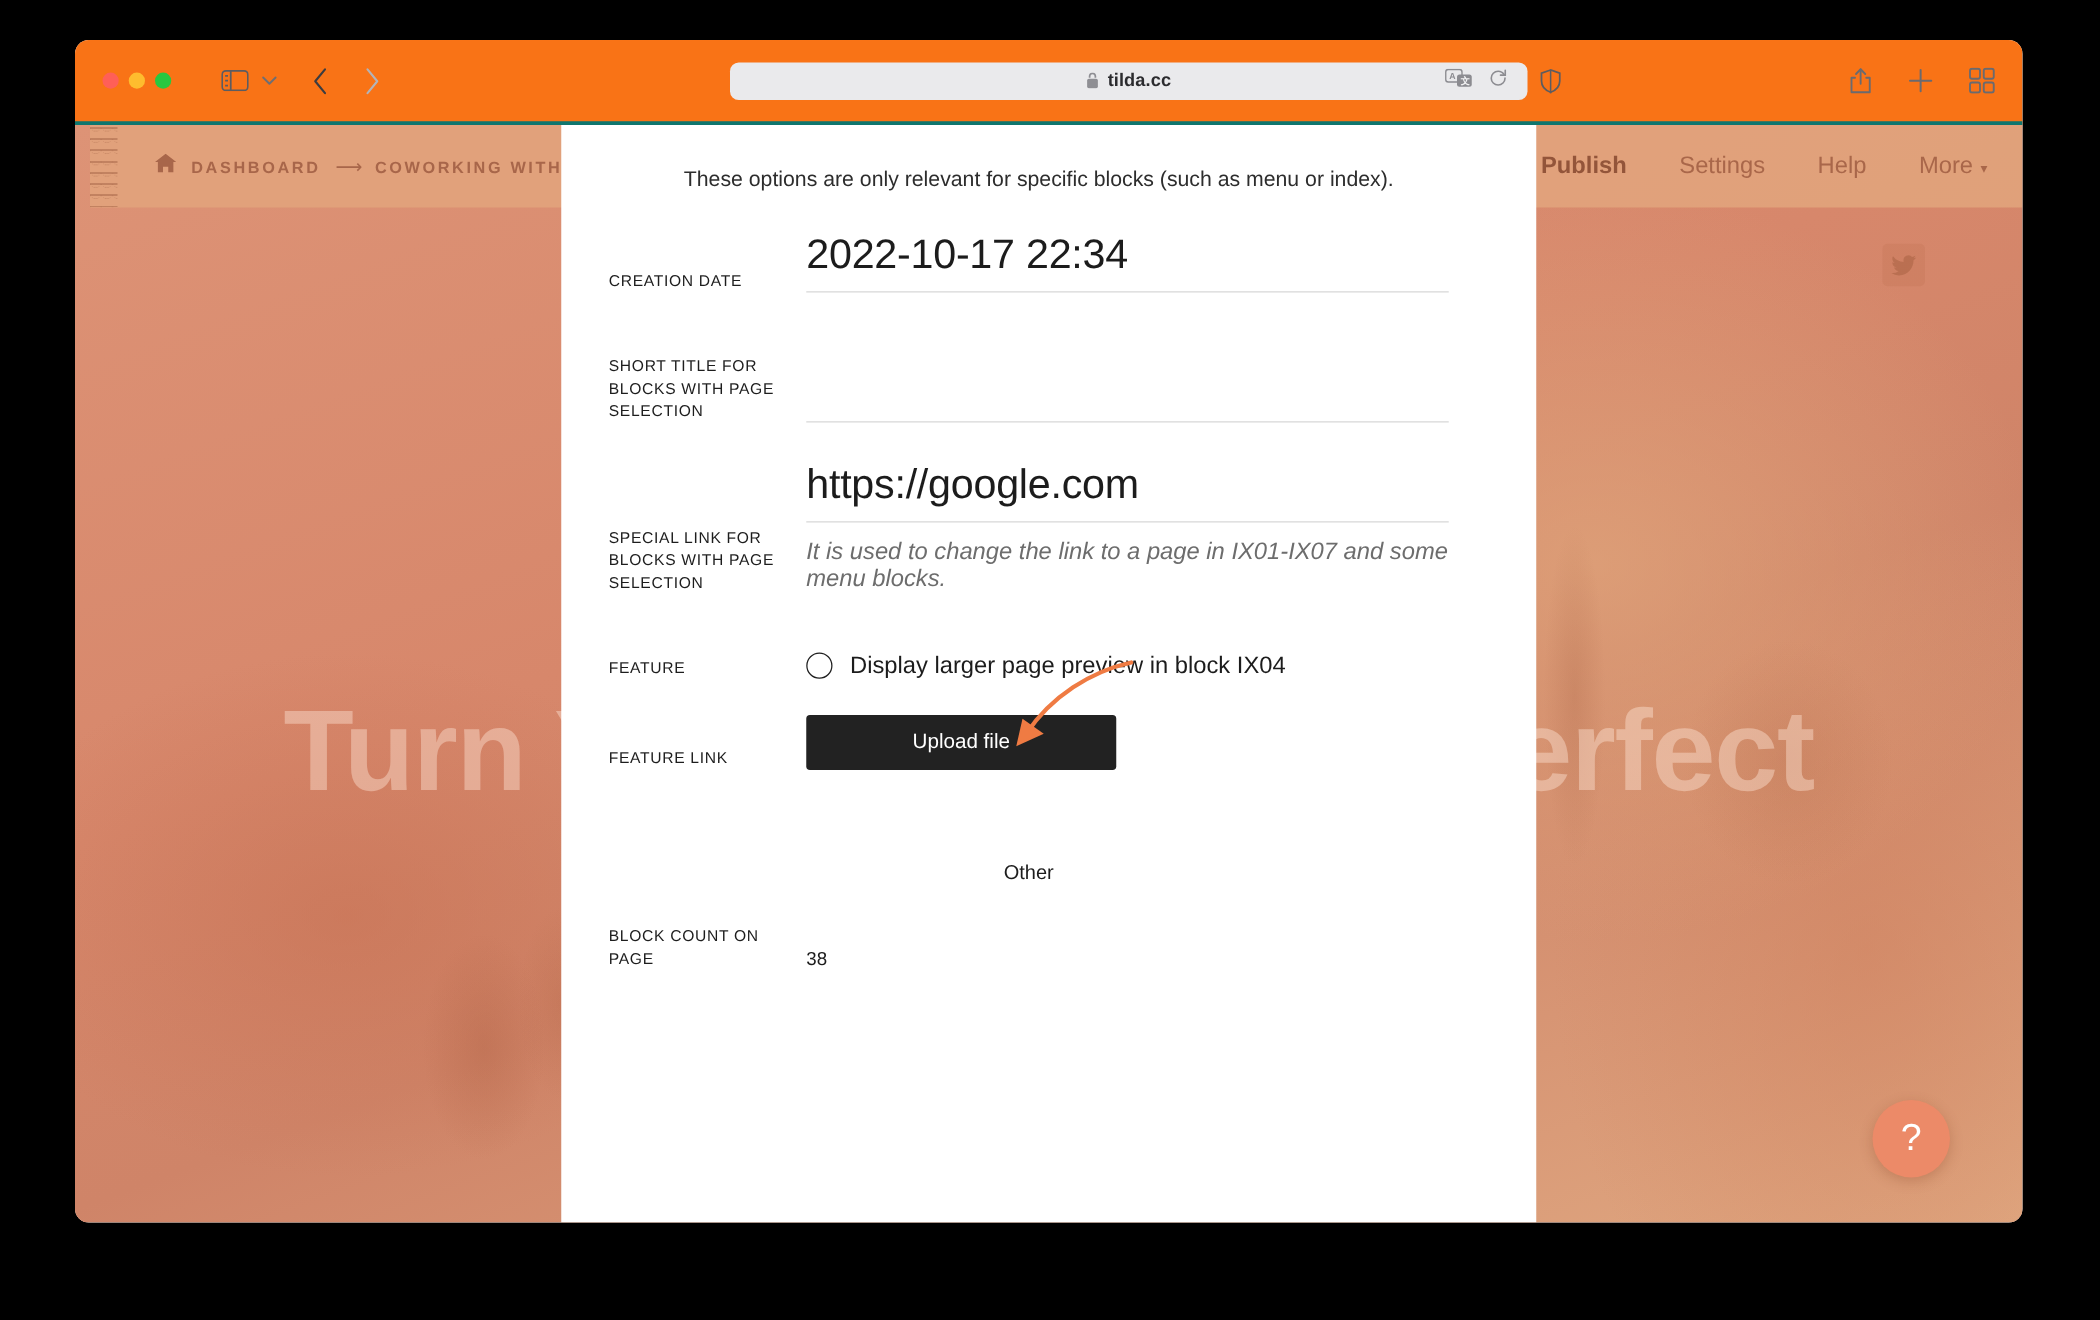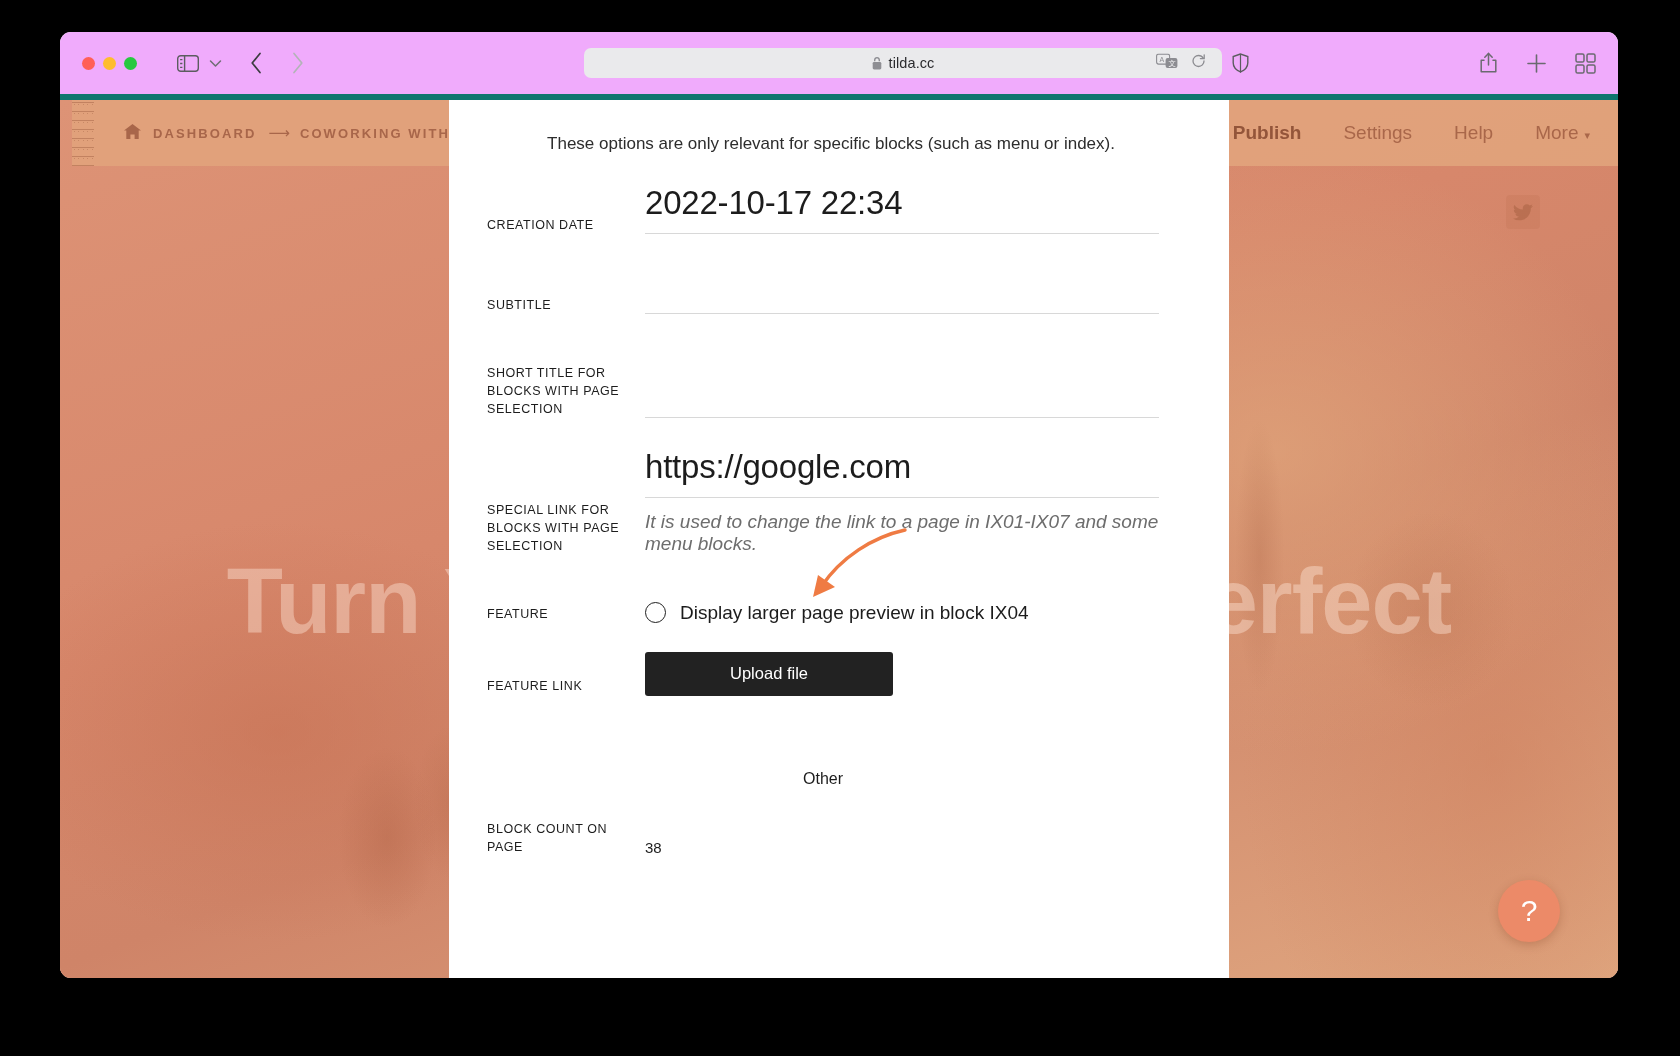--- a/index.html
+++ b/index.html
@@ -19,24 +19,25 @@
     border-radius: 11px;
     overflow: hidden;
     background: #fff;
     box-shadow: 0 18px 60px rgba(0,0,0,.55);
   }
 
   
   #toolbar {
     position: relative;
     height: 68px;
-    background: #f0abfc;
-    border-bottom: 6px solid #0f766e;
+    background: #f97316;
+    border-bottom: 3px solid #0f766e;
     display: flex;
     align-items: center;
+    font-weight: bold;
   }
   .traffic { display: flex; gap: 8px; margin-left: 22px; }
   .tl { width: 13px; height: 13px; border-radius: 50%; }
   .tl.red    { background: #ff5f57; }
   .tl.yellow { background: #febc2e; }
   .tl.green  { background: #28c840; }
 
   .tb-icon { color: #5c5c60; display: flex; align-items: center; justify-content: center; }
   #sidebar-toggle { margin-left: 40px; }
   #sidebar-chevron { margin-left: 10px; color: #6e6e73; }
@@ -387,26 +388,20 @@
 
       <div class="frm">
 
         <div class="row">
           <div class="row-label">CREATION DATE</div>
           <div class="row-field">
             <input class="text-input" type="text" value="2022-10-17 22:34" style="">
           </div>
         </div>
 
-        <div class="row">
-          <div class="row-label">SUBTITLE</div>
-          <div class="row-field">
-            <input class="text-input" type="text" value="" style="">
-          </div>
-        </div>
 
         <div class="row">
           <div class="row-label">SHORT TITLE FOR BLOCKS WITH PAGE SELECTION</div>
           <div class="row-field">
             <input class="text-input" type="text" value="" style="">
           </div>
         </div>
 
         <div class="row">
           <div class="row-label">SPECIAL LINK FOR BLOCKS WITH PAGE SELECTION</div>

